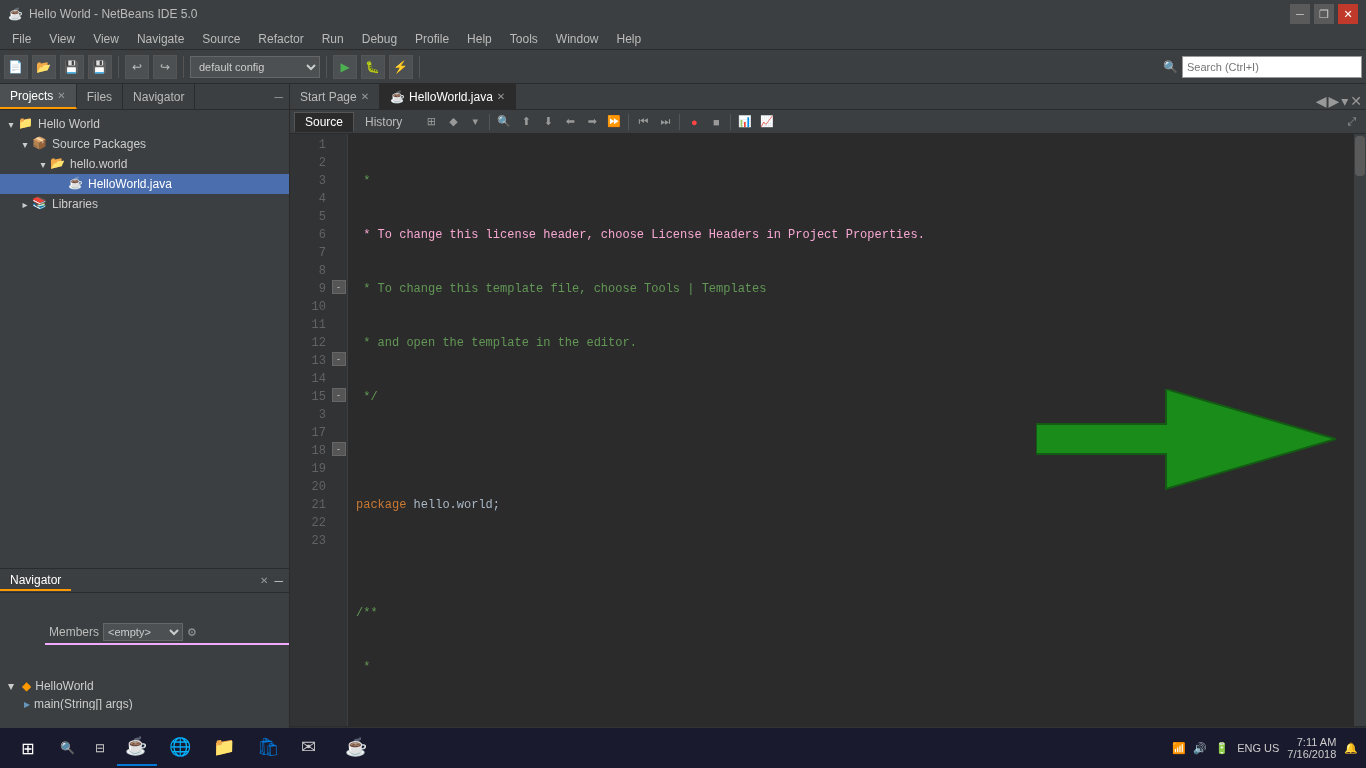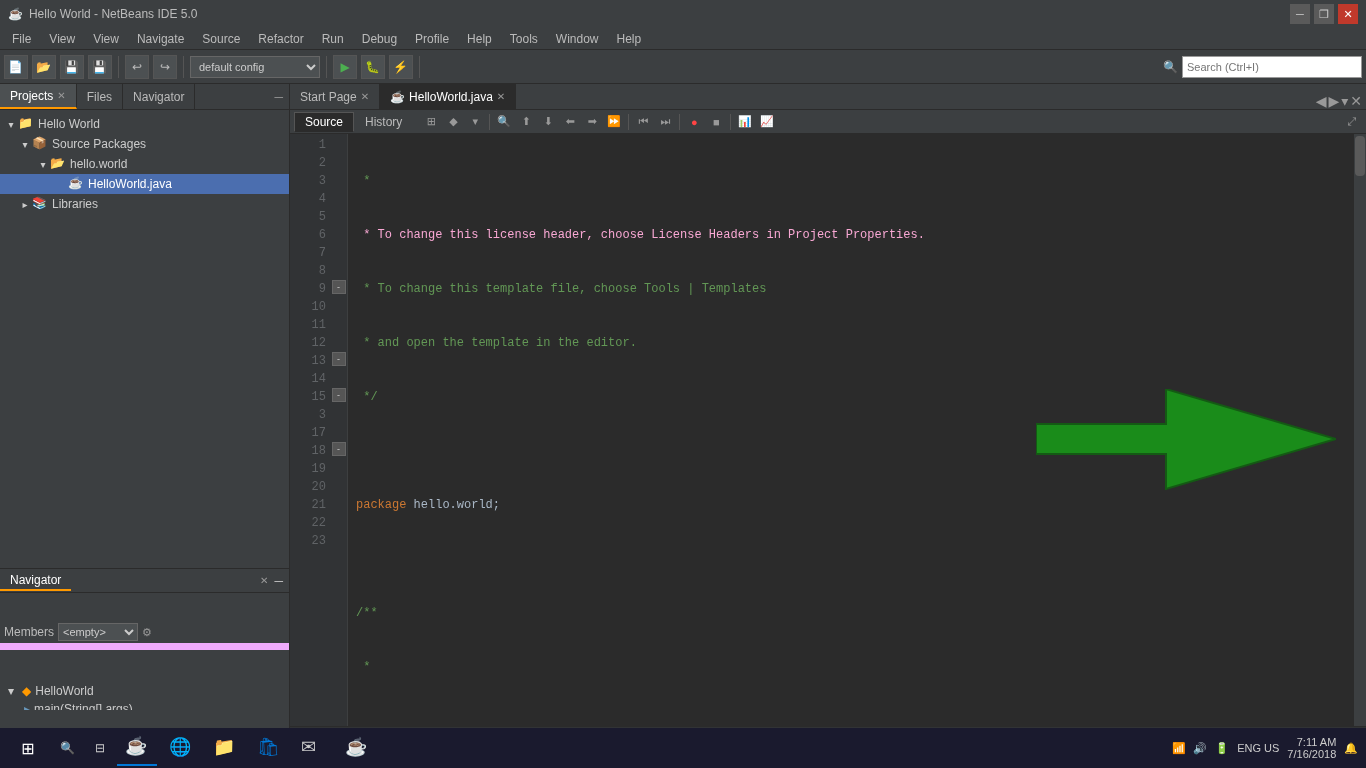--- a/index.html
+++ b/index.html
@@ -442,21 +442,21 @@
         <span>Libraries</span>
       </div>
     </div>
 
     <div class="navigator-panel">
       <div class="nav-tabs">
         <span class="nav-tab active">Navigator</span>
         <span class="panel-tab-close" style="margin-left:auto; padding-right:6px;">✕</span>
         <span style="padding-right:6px;">─</span>
       </div>
-      <div style="display:flex; align-items:center; padding:2px 4px; gap:4px; border-bottom:7px solid #f0abfc;">
+      <div style="display:flex; align-items:center; padding:2px 4px; gap:4px; border-bottom:2px solid #f0abfc;margin-left:45px;">
         <span style="font-size:12px; color:#bbb;">Members</span>
         <select class="nav-select">
           <option>&lt;empty&gt;</option>
         </select>
         <button style="background:none;border:none;color:#999;cursor:pointer;font-size:11px;">⚙</button>
       </div>
       <div class="nav-content">
         <div class="nav-item">
           <span style="width:14px;">▾</span>
           <span style="color:#f90; margin-right:4px;">◆</span>

